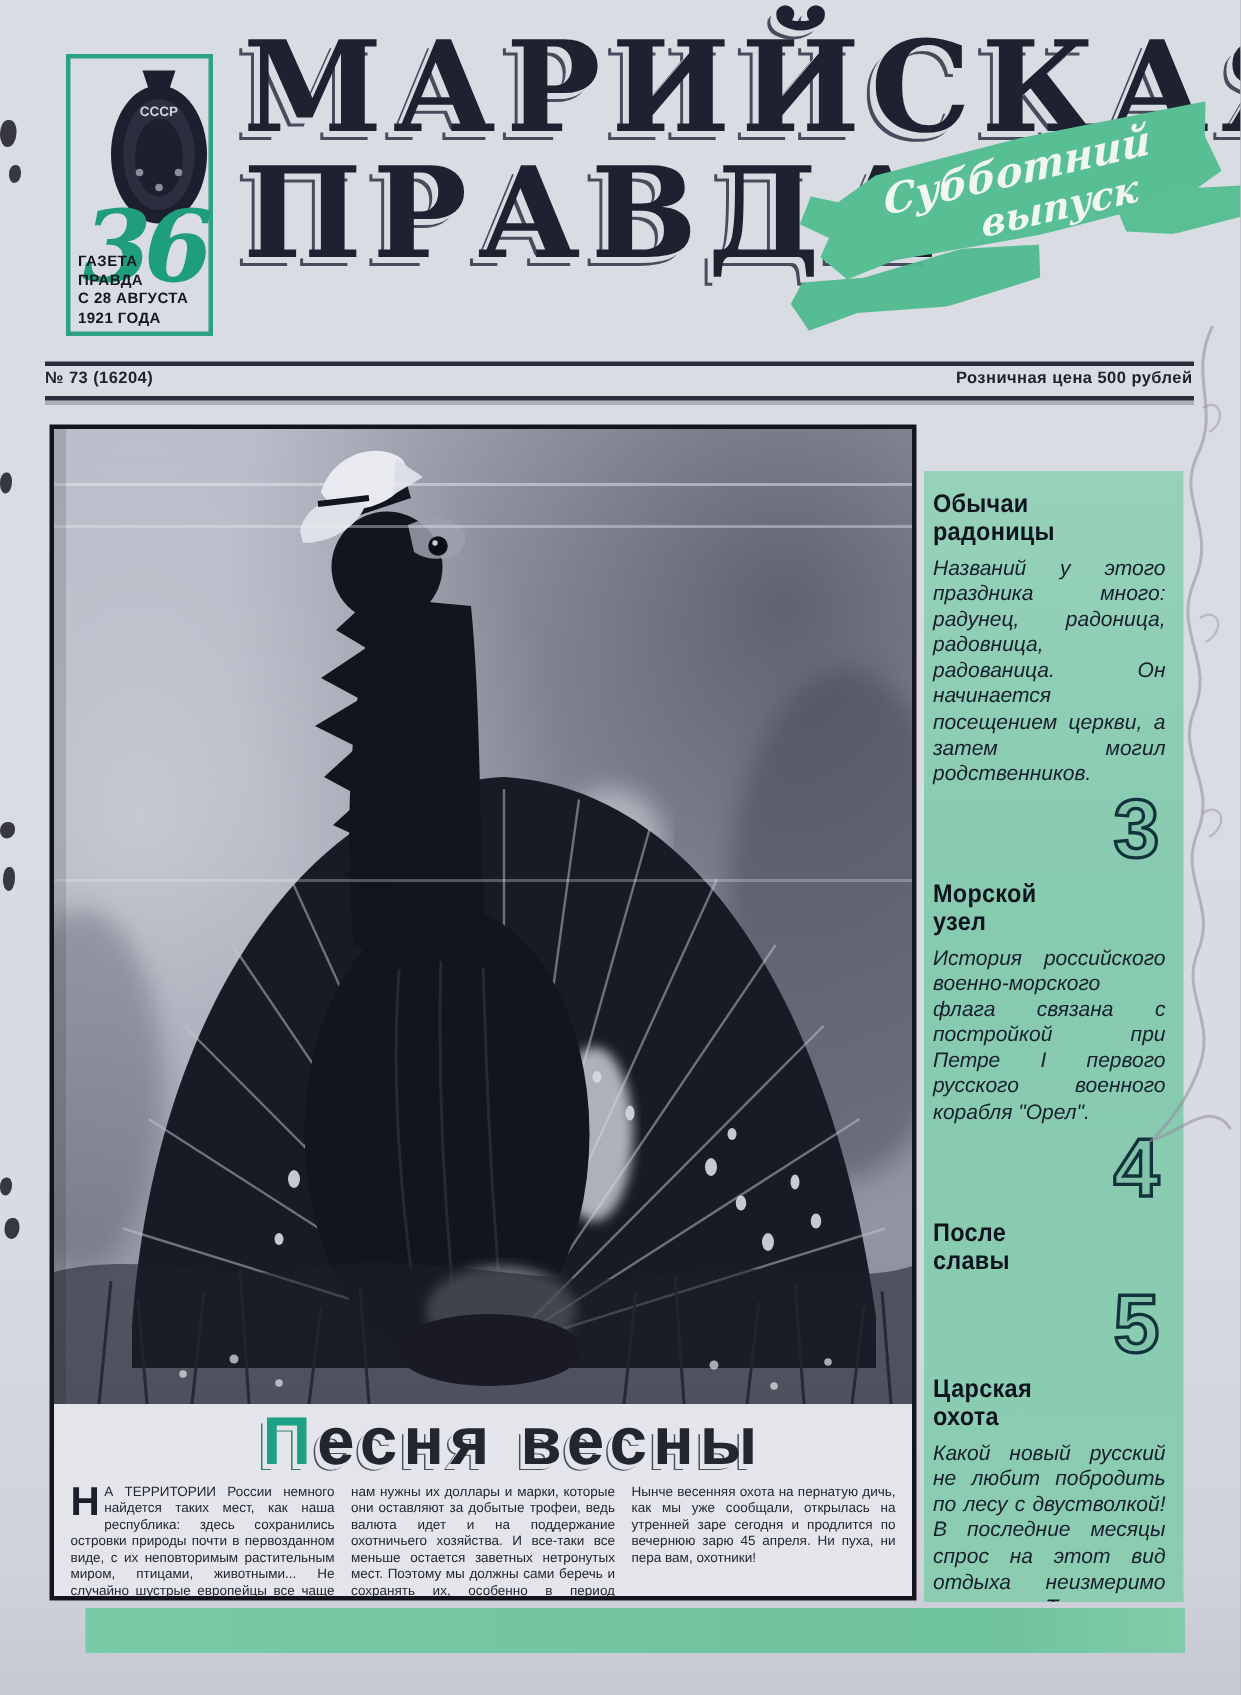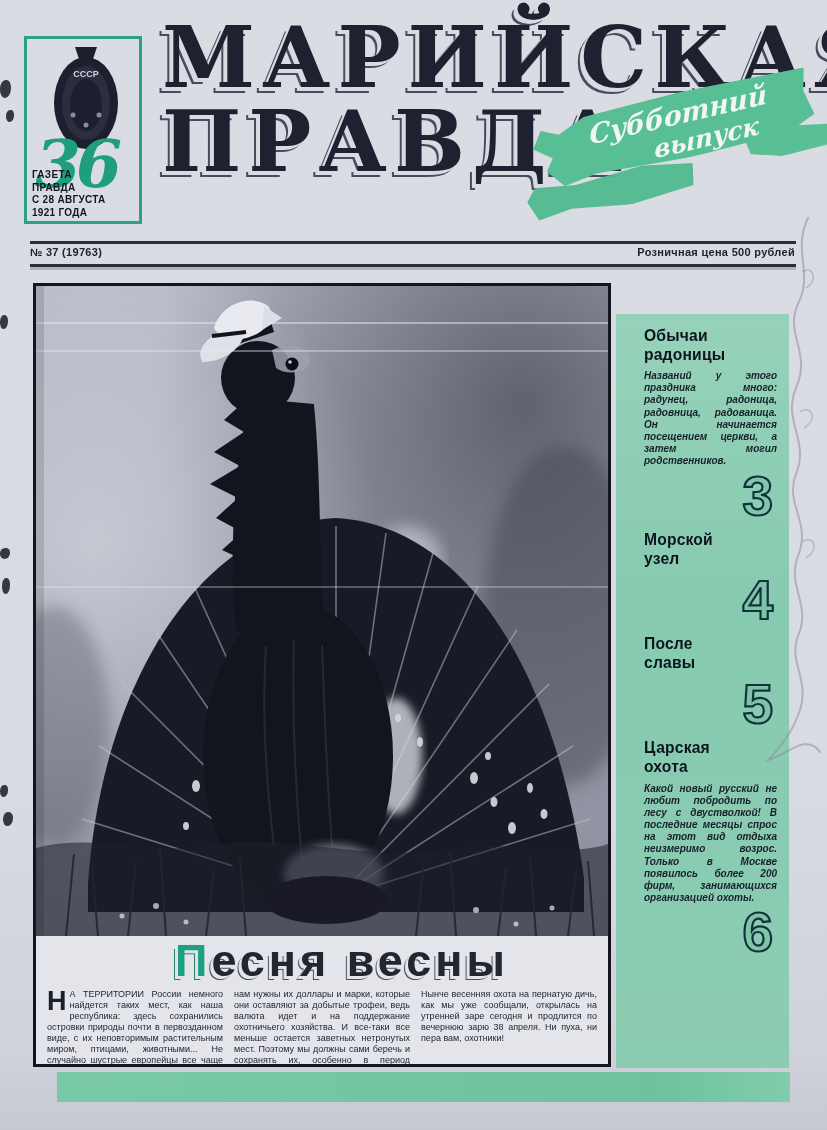--- a/index.html
+++ b/index.html
@@ -1,21 +1,21 @@
 <!DOCTYPE html>
 <html><head>
 <meta charset="utf-8">
 <style>
   html,body{margin:0;padding:0;background:#b9bcc4;}
   #page{position:relative;width:827px;height:1130px;margin:0 auto;overflow:hidden;
         background:linear-gradient(180deg,#dadce4 0%,#d9dbe2 70%,#cfd2da 93%,#c6c9d1 100%);
         font-family:"Liberation Sans",sans-serif;color:#1b1e2b;}
 
   
-  .emblem-box{position:absolute;left:24px;top:36px;width:118px;height:188px;
+  .emblem-box{position:absolute;left:44px;top:36px;width:98px;height:188px;
               border:3px solid #2da186;box-sizing:border-box;}
   .medal{position:absolute;left:18px;top:6px;}
   .num75{position:absolute;left:8px;top:92px;font-family:"DejaVu Serif",serif;
          font-style:italic;font-weight:bold;font-size:66px;line-height:1;
          color:#1f9e7e;letter-spacing:-5px;z-index:1;}
   .founded{position:absolute;left:5px;top:130px;z-index:2;font-weight:bold;
            font-size:10px;line-height:1.25;color:#15171f;letter-spacing:.3px;}
 
   
   .masthead{position:absolute;left:162px;top:16px;z-index:1;}
@@ -56,25 +56,25 @@
   .art-title .t-init{color:#1da184;text-shadow:-3px 3px 0 #e4e5eb,-4px 4px 0 #2d7a66;}
   .cols{display:flex;gap:11px;padding:5px 11px 0;font-size:9px;line-height:1.22;
         text-align:justify;color:#232632;}
   .cols .col{flex:1;}
   .dropcap{float:left;font-size:27px;font-weight:bold;line-height:.8;margin:2px 3px 0 0;color:#1b1e2b;}
   .cap{margin-top:20px;font-weight:bold;}
   .credit{text-align:right;font-weight:bold;margin-top:1px;}
 
   
   .sidebar{position:absolute;left:616px;top:314px;width:173px;height:754px;box-sizing:border-box;
-           padding:12px 12px 0 28px;overflow:hidden;
+           padding:12px 12px 0 6px;overflow:hidden;
            background:linear-gradient(180deg,#96d2b9,#86cab0 40%,#8ccdb2);}
   .sb-title{margin:0 0 6px;font-size:17px;line-height:1.12;color:#0e141d;font-weight:bold;
             transform:scaleX(.92);transform-origin:left;letter-spacing:.2px;}
-  .sb-text{margin:0;font-style:italic;font-weight:bold;font-size:10px;line-height:1.22;
+  .sb-text{margin:0;font-style:italic;font-weight:normal;font-size:14px;line-height:1.22;
            color:#17202c;text-align:justify;}
   .sb-num{margin:2px 4px 8px 0;text-align:right;font-weight:bold;font-size:55px;line-height:.95;
           color:rgba(16,51,60,.06);-webkit-text-stroke:2.2px #10333c;
           font-family:"Liberation Sans",sans-serif;}
 
   
   .band{position:absolute;left:57px;top:1072px;width:733px;height:30px;
         background:linear-gradient(90deg,#79c9a6,#6fc29e 82%,#80ccab);}
 
   
@@ -114,21 +114,21 @@
 
   <div class="ribbon">
     <div class="stroke1"></div>
     <div class="stroke2"></div>
     <div class="stroke3"></div>
     <div class="r1">Субботний</div>
     <div class="r2">выпуск</div>
   </div>
 
   <div class="rule" style="top:241px"></div>
-  <div class="dl issue">№ 37 (19763)</div>
+  <div class="dl issue">№ 73 (16204)</div>
   <div class="dl price">Розничная цена 500 рублей</div>
   <div class="rule b" style="top:264px"></div>
 
   <div class="main-box">
     <svg class="photo" width="572" height="650" viewBox="0 0 572 650">
       <defs>
         <linearGradient id="bg" x1="0" y1="0" x2="0" y2="1">
           <stop offset="0" stop-color="#b6bac7"></stop>
             <stop offset=".5" stop-color="#9fa3b1"></stop>
           <stop offset="1" stop-color="#8a8e9c"></stop>
@@ -250,35 +250,36 @@
       <rect x="0" y="64" width="572" height="2" fill="#e8eaee" opacity=".4"></rect>
       <rect x="0" y="300" width="572" height="2" fill="#e8eaee" opacity=".3"></rect>
       <rect x="0" y="0" width="8" height="650" fill="#000" opacity=".12"></rect>
     </svg>
 
     <h1 class="art-title"><span class="t-init">П</span><span>есня весны</span></h1>
 
     <div class="cols">
       <div class="col"><span class="dropcap">Н</span><span>А ТЕРРИТОРИИ России немного найдется таких мест, как наша республика: здесь сохранились островки природы почти в первозданном виде, с их неповторимым растительным миром, птицами, животными... Не случайно шустрые европейцы все чаще появляются в наших краях, и не только с фотоаппаратами, но и настоящими ружьями. Конечно,</span></div>
       <div class="col"><span>нам нужны их доллары и марки, которые они оставляют за добытые трофеи, ведь валюта идет и на поддержание охотничьего хозяйства. И все-таки все меньше остается заветных нетронутых мест. Поэтому мы должны сами беречь и сохранять их, особенно в период разрешения охоты. Быть хозяином в угодьях, а не истребителем всего живого.</span></div>
-      <div class="col"><span>Нынче весенняя охота на пернатую дичь, как мы уже сообщали, открылась на утренней заре сегодня и продлится по вечернюю зарю 38 апреля. Ни пуха, ни пера вам, охотники!</span>
+      <div class="col"><span>Нынче весенняя охота на пернатую дичь, как мы уже сообщали, открылась на утренней заре сегодня и продлится по вечернюю зарю 45 апреля. Ни пуха, ни пера вам, охотники!</span>
         <div class="cap">На снимке: весенняя песня глухаря.</div>
         <div class="credit">Фото А.Липова.</div>
       </div>
     </div>
   </div>
 
   <div class="sidebar">
     <div>
       <h3 class="sb-title"><span>Обычаи</span><br><span>радоницы</span></h3>
       <p class="sb-text">Названий у этого праздника много: радунец, радоница, радовница, радованица. Он начинается посещением церкви, а затем могил родственников.</p>
       <div class="sb-num">3</div>
     </div>
     <div>
       <h3 class="sb-title"><span>Морской</span><br><span>узел</span></h3>
+      <p class="sb-text">История российского военно-морского флага связана с постройкой при Петре I первого русского военного корабля "Орел".</p>
       <div class="sb-num">4</div>
     </div>
     <div>
       <h3 class="sb-title"><span>После</span><br><span>славы</span></h3>
       <div class="sb-num">5</div>
     </div>
     <div>
       <h3 class="sb-title"><span>Царская</span><br><span>охота</span></h3>
       <p class="sb-text">Какой новый русский не любит побродить по лесу с двустволкой! В последние месяцы спрос на этот вид отдыха неизмеримо возрос. Только в Москве появилось более 200 фирм, занимающихся организацией охоты.</p>
       <div class="sb-num">6</div>

